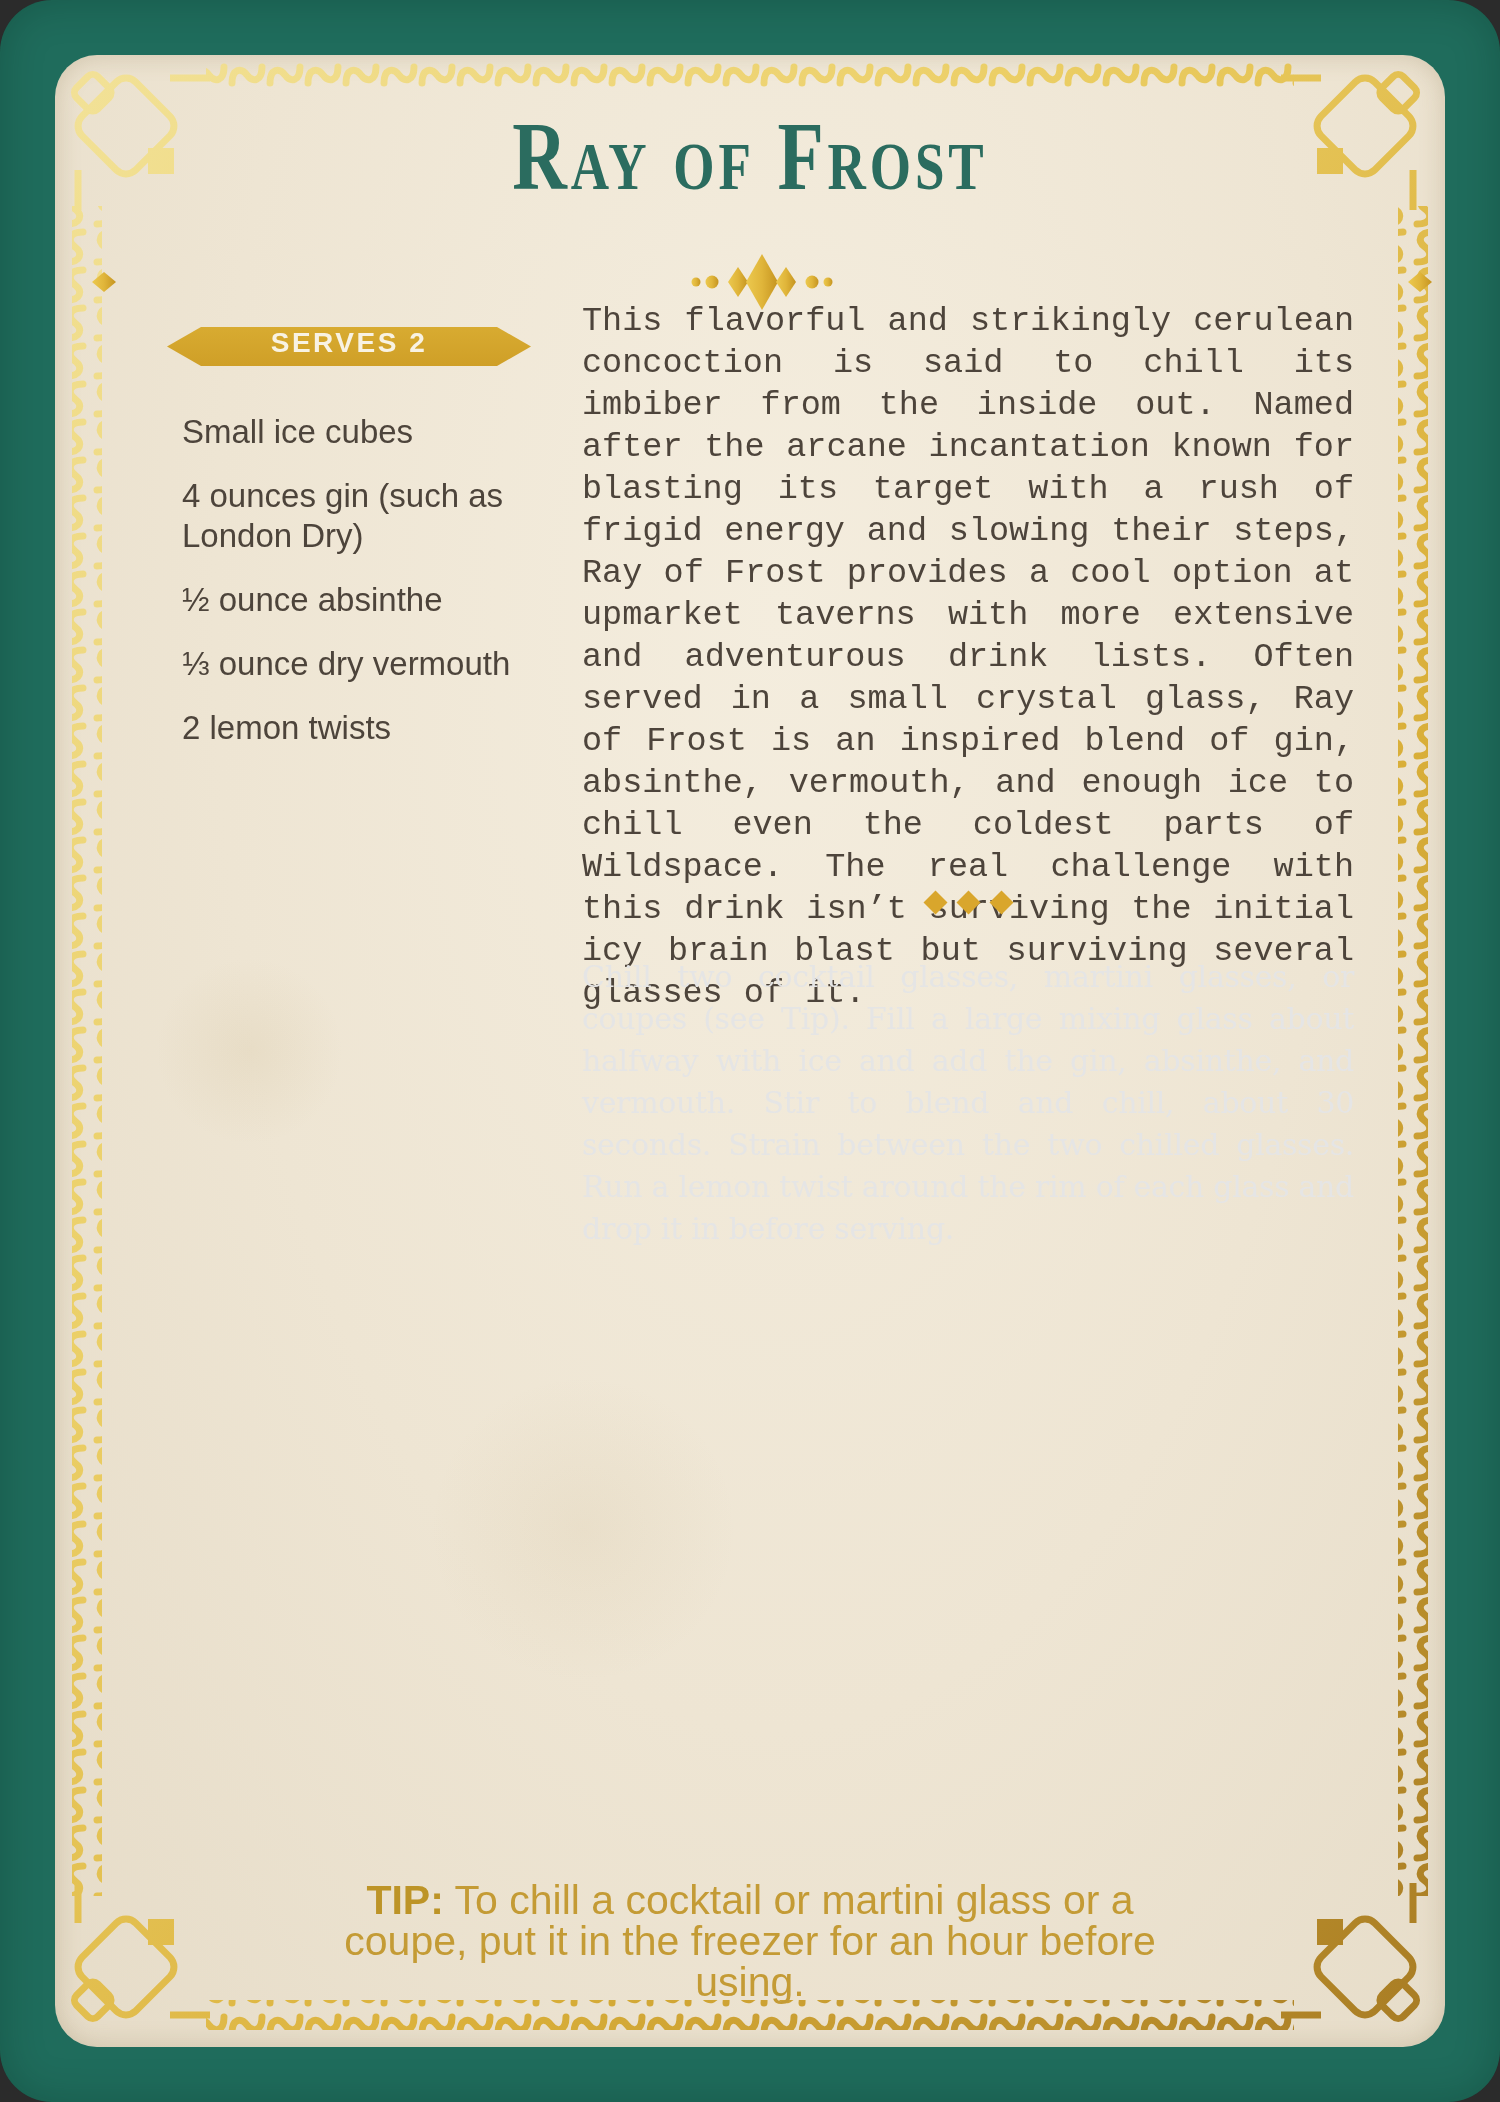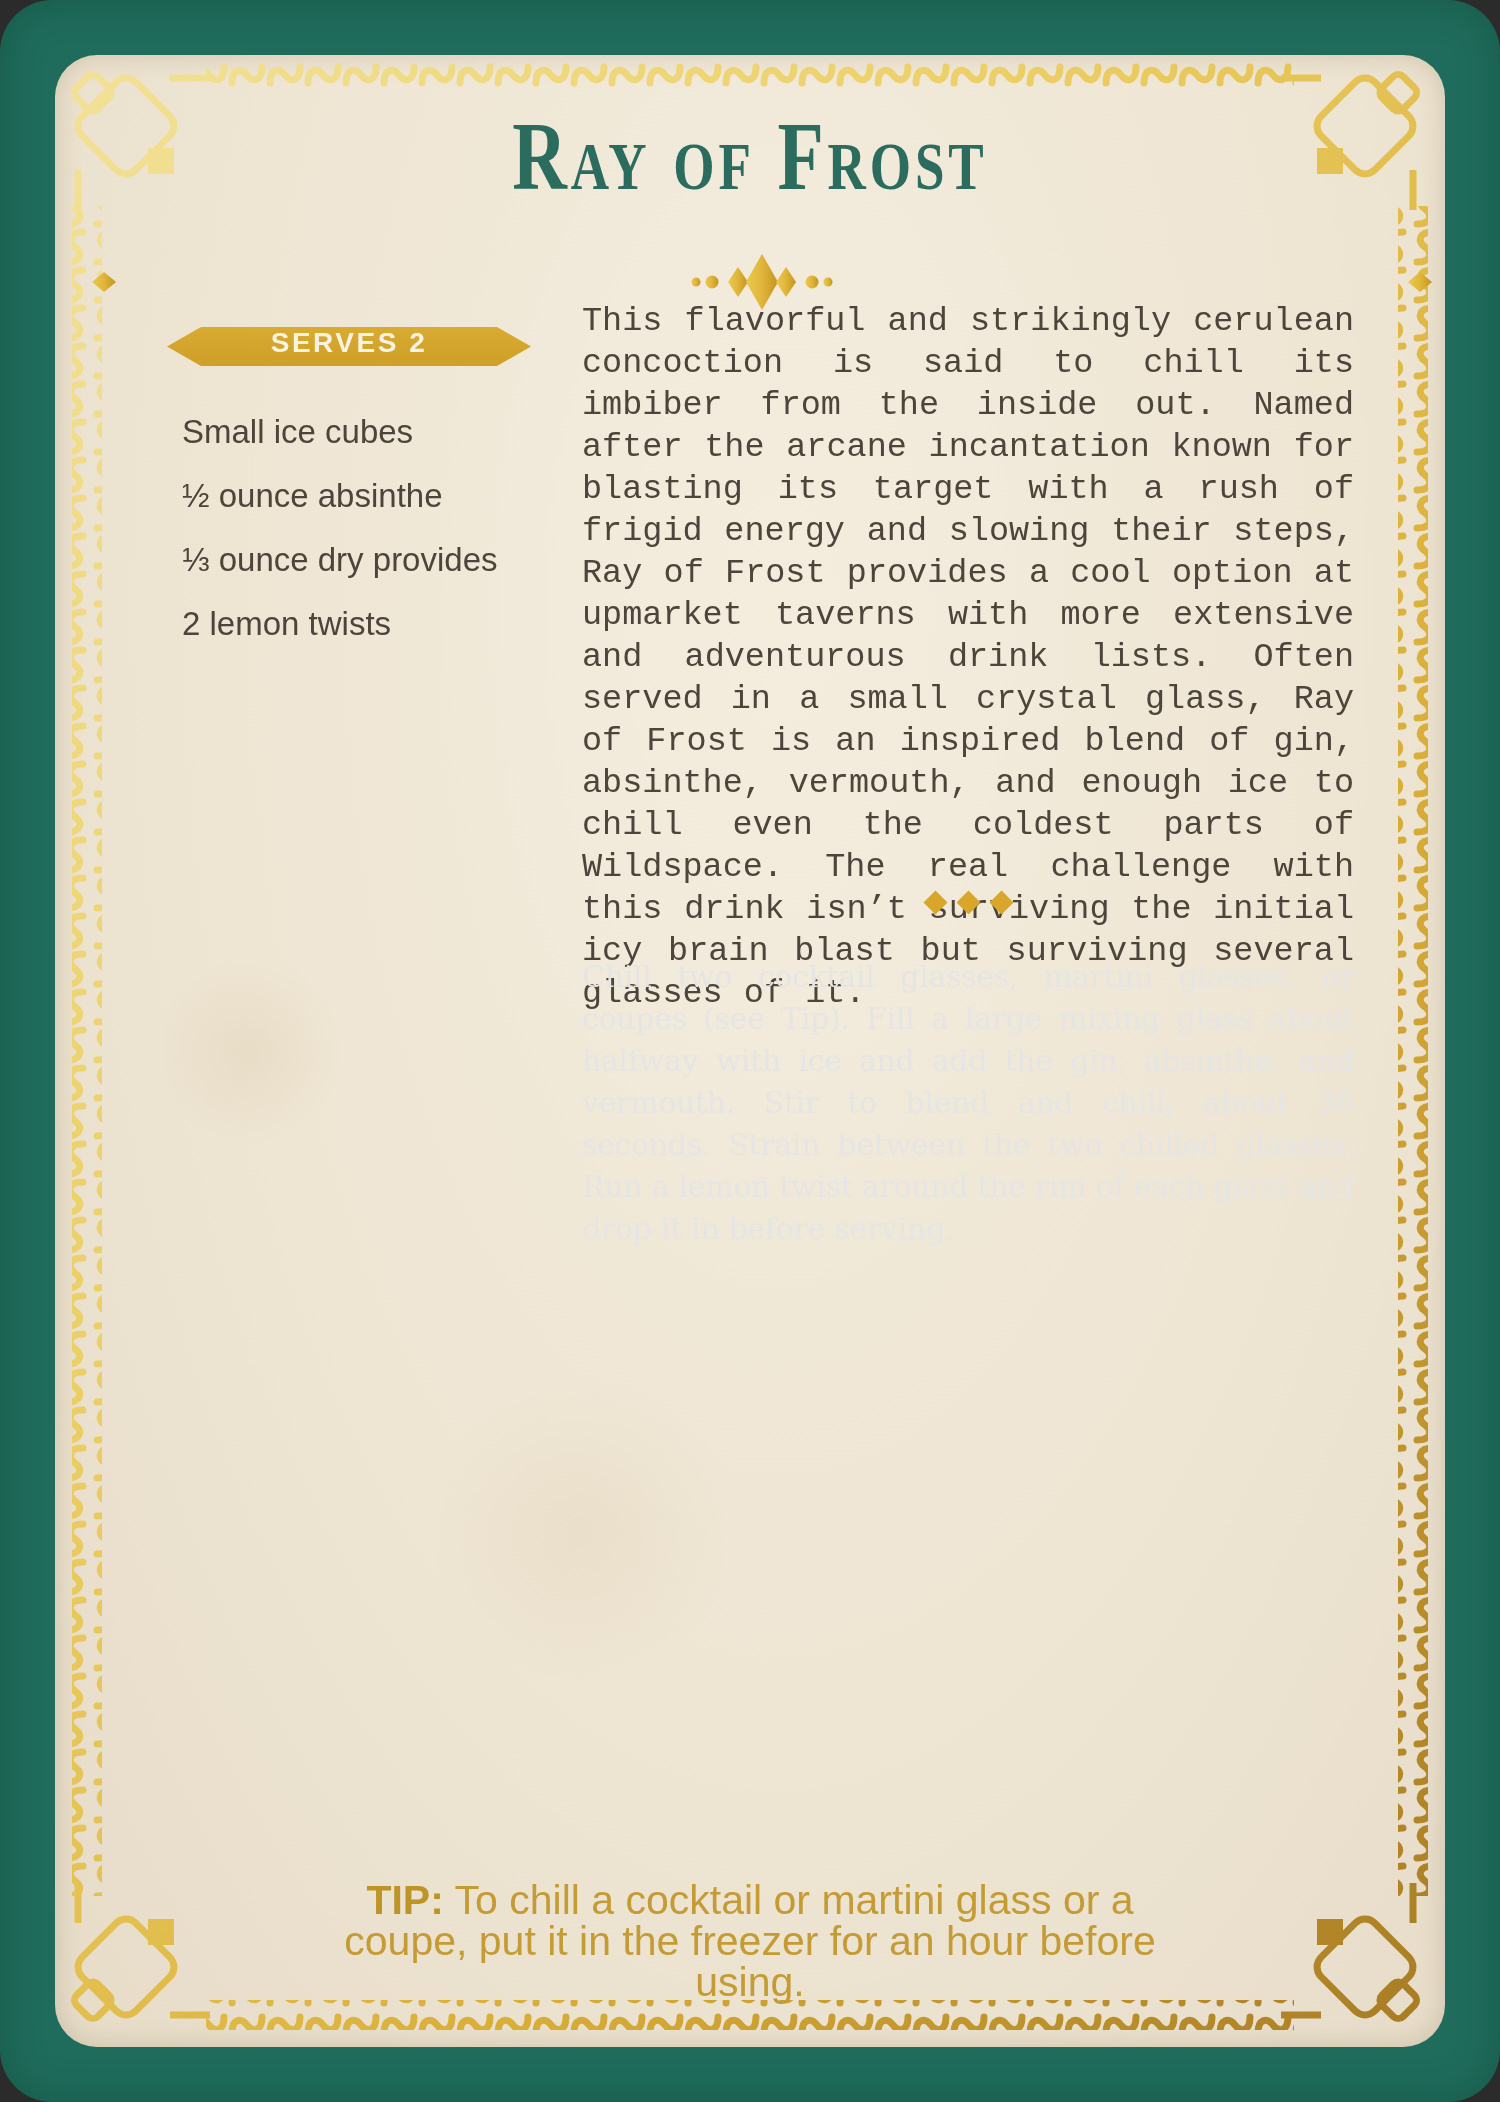--- a/index.html
+++ b/index.html
@@ -107,22 +107,23 @@
       <circle cx="736" cy="30" r="4.5"></circle>
     </g>
   </svg>
 
   <div class="serves-banner">
     <span>SERVES 2</span>
   </div>
 
   <ul class="ingredients">
     <li>Small ice cubes</li>
+    <li>4 ounces gin (such as London Dry)</li>
     <li>½ ounce absinthe</li>
-    <li>⅓ ounce dry provides</li>
+    <li>⅓ ounce dry vermouth</li>
     <li>2 lemon twists</li>
   </ul>
 
   <p class="description">This flavorful and strikingly cerulean concoc­tion is said to chill its imbiber from the inside out. Named after the arcane incantation known for blasting its target with a rush of frigid energy and slowing their steps, Ray of Frost provides a cool option at upmarket taverns with more extensive and adventurous drink lists. Often served in a small crystal glass, Ray of Frost is an inspired blend of gin, absinthe, vermouth, and enough ice to chill even the coldest parts of Wildspace. The real challenge with this drink isn’t surviving the initial icy brain blast but sur­viving several glasses of it.</p>
 
   <div class="section-break">
     <span class="dia"></span>
     <span class="dia"></span>
     <span class="dia"></span>
   </div>

